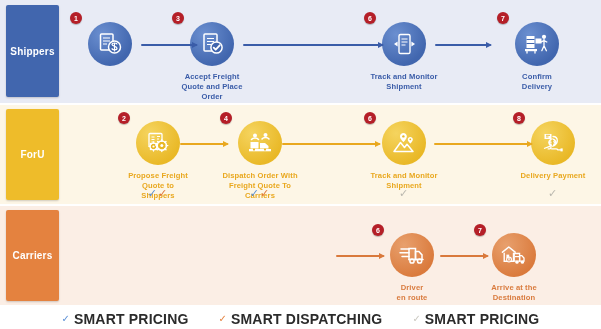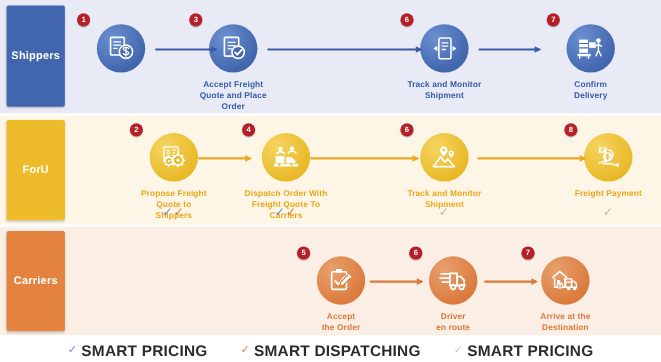--- a/index.html
+++ b/index.html
@@ -256,48 +256,35 @@
         <rect x="4.5" y="4" width="7" height="5" fill="#ffffff" stroke="none"></rect>
         <path d="M6 5.3h4M6 7h2.5" stroke="#e9b826" stroke-width=".9"></path>
         <path d="M13 6.5c2.6 0 4.3 1.8 4.3 4.2 0 2-1.4 3.6-3 4.2" stroke-width="1.3" stroke-linecap="round"></path>
         <circle cx="12.4" cy="12.6" r="4.2" fill="#ffffff" stroke="none"></circle>
         <path d="M12.4 10v5.3M13.9 11.1c0-.6-.7-.9-1.5-.9s-1.5.3-1.5.9.7.8 1.5 1 1.5.5 1.5 1.1-.7.9-1.5.9-1.5-.3-1.5-.9" stroke="#e9b826" stroke-width=".9" stroke-linecap="round"></path>
         <path d="M4 18.5l5-1.8c1.2-.4 2 .2 2 1 0 .7-.5 1.1-1.4 1.1h-2" stroke-width="1.3" stroke-linejoin="round"></path>
         <path d="M11.6 18.8h4.6c1 0 1.6.4 1.6 1.1M17.8 19.9h3.6" stroke-width="1.3" stroke-linecap="round"></path>
         <rect x="20.5" y="18.4" width="2.2" height="3" fill="#ffffff" stroke="none"></rect>
       </svg>
     </div>
-    <div class="caption cap-gold">Freight Payment</div>
+    <div class="caption cap-gold">Delivery Payment</div>
   </div>
   <div class="ticks" style="left:505px;top:188px;">
     <span class="tick-grey">✓</span>
   </div>
 
   <div class="conn c-orng" style="left:336px;top:255px;width:48px;">
     <div class="bar"></div>
       <div class="head"></div>
   </div>
   <div class="conn c-orng" style="left:440px;top:255px;width:48px;">
     <div class="bar"></div>
       <div class="head"></div>
   </div>
 
-  <div class="step" style="left:262px;top:233px;">
-    <div class="badge" style="left:8px;top:-9px;">5</div>
-    <div class="node n-orng">
-      <svg width="26" height="26" viewBox="0 0 26 26" fill="none" stroke="#ffffff" stroke-width="1.5">
-        <rect x="4.5" y="5" width="13.5" height="16" rx="1.4"></rect>
-        <rect x="8.5" y="2.6" width="5.5" height="3.4" rx="1" fill="#ffffff" stroke="none"></rect>
-        <path d="M7.8 13.5l2.8 3 5.4-6.4" stroke-width="1.8" stroke-linecap="round" stroke-linejoin="round"></path>
-        <path d="M19.6 7.6l2.6 2.6-7 7-3.2.6.6-3.2z" fill="#ffffff" stroke="#da7a3c" stroke-width="1.1" stroke-linejoin="round"></path>
-        <path d="M19.6 7.6l2.6 2.6" stroke="#ffffff" stroke-width="1.4"></path>
-      </svg>
-    </div>
-    <div class="caption cap-orng">Accept<br>the Order</div>
-  </div>
 
   <div class="step" style="left:364px;top:233px;">
     <div class="badge" style="left:8px;top:-9px;">6</div>
     <div class="node n-orng">
       <svg width="27" height="26" viewBox="0 0 27 26" fill="none" stroke="#ffffff" stroke-width="1.5" stroke-linecap="round">
         <path d="M2 7h8M1 10.8h9M3 14.5h7"></path>
         <path d="M10 6.5h6.5v11H10z"></path>
         <path d="M16.5 9.5h3.4l3.1 3.4v4.6h-6.5z"></path>
         <circle cx="13" cy="19" r="2.1"></circle>
         <circle cx="20.6" cy="19" r="2.1"></circle>

